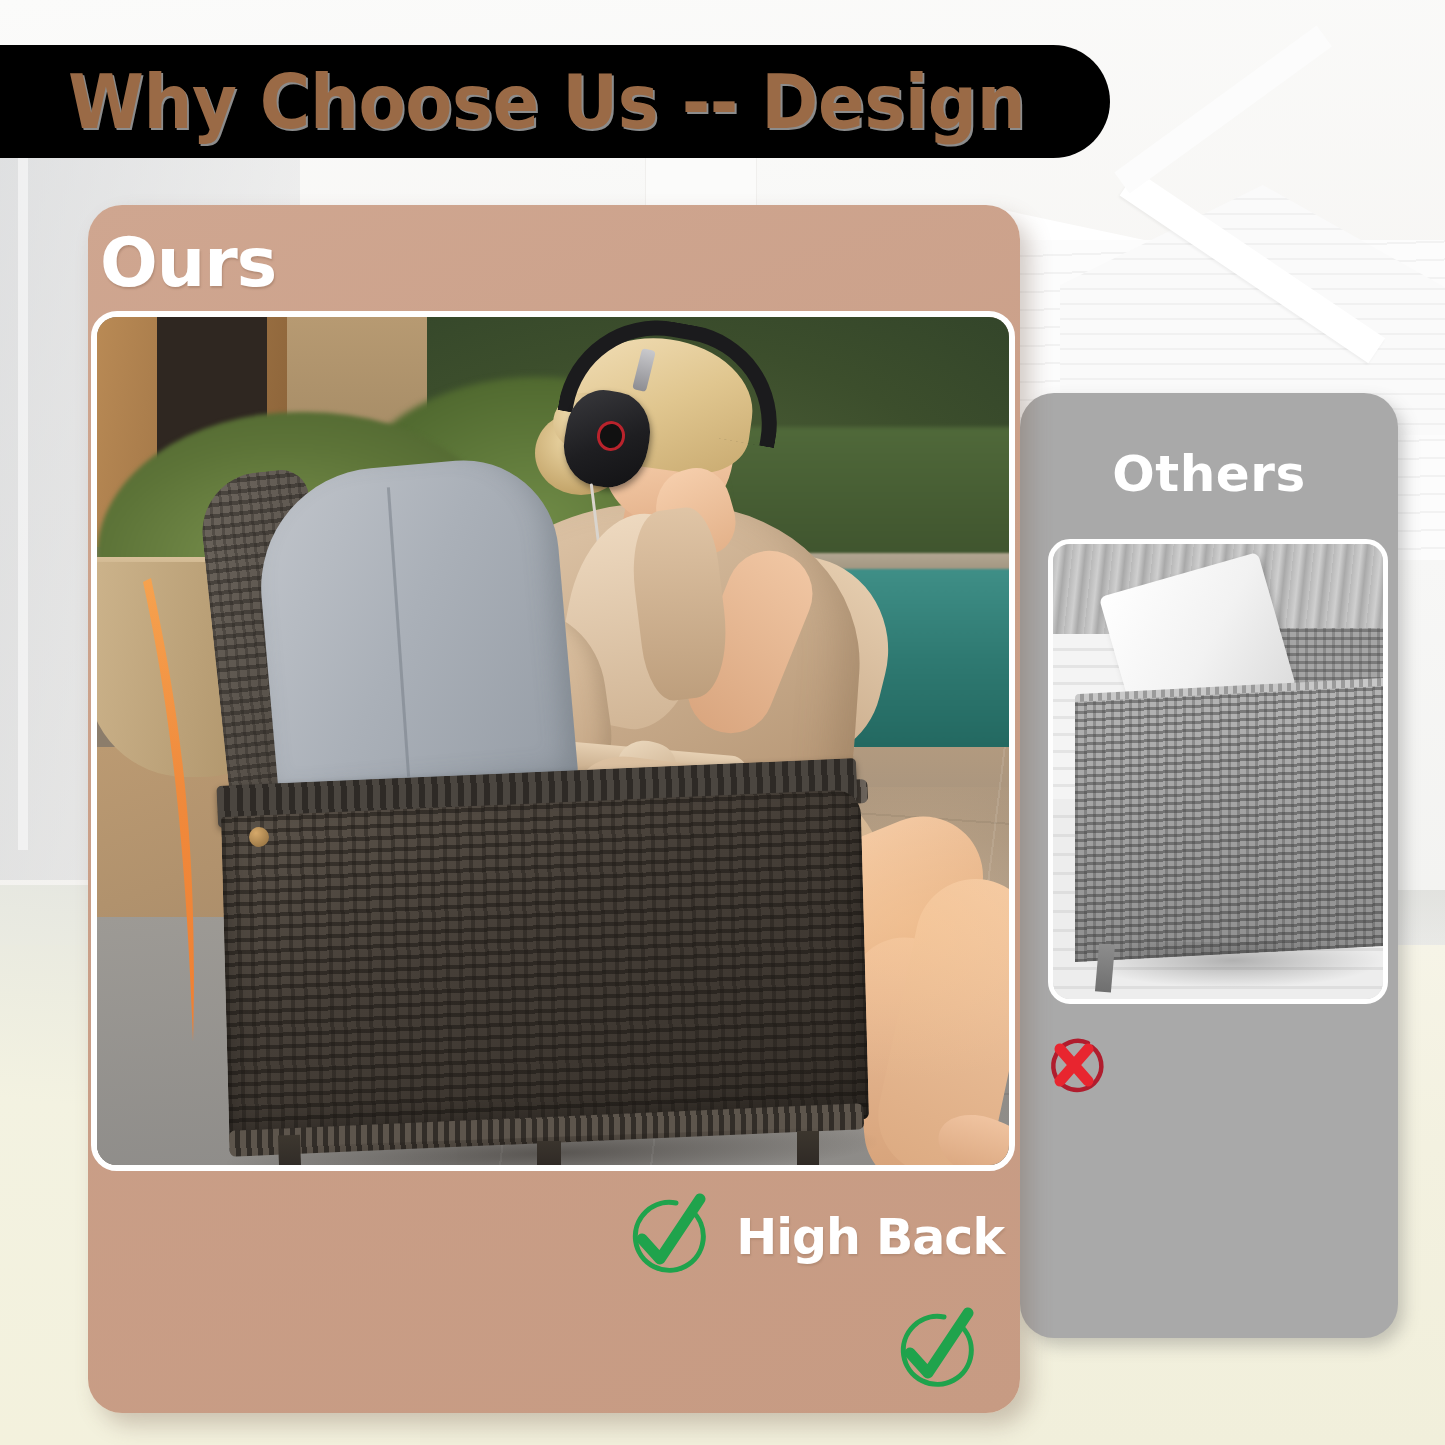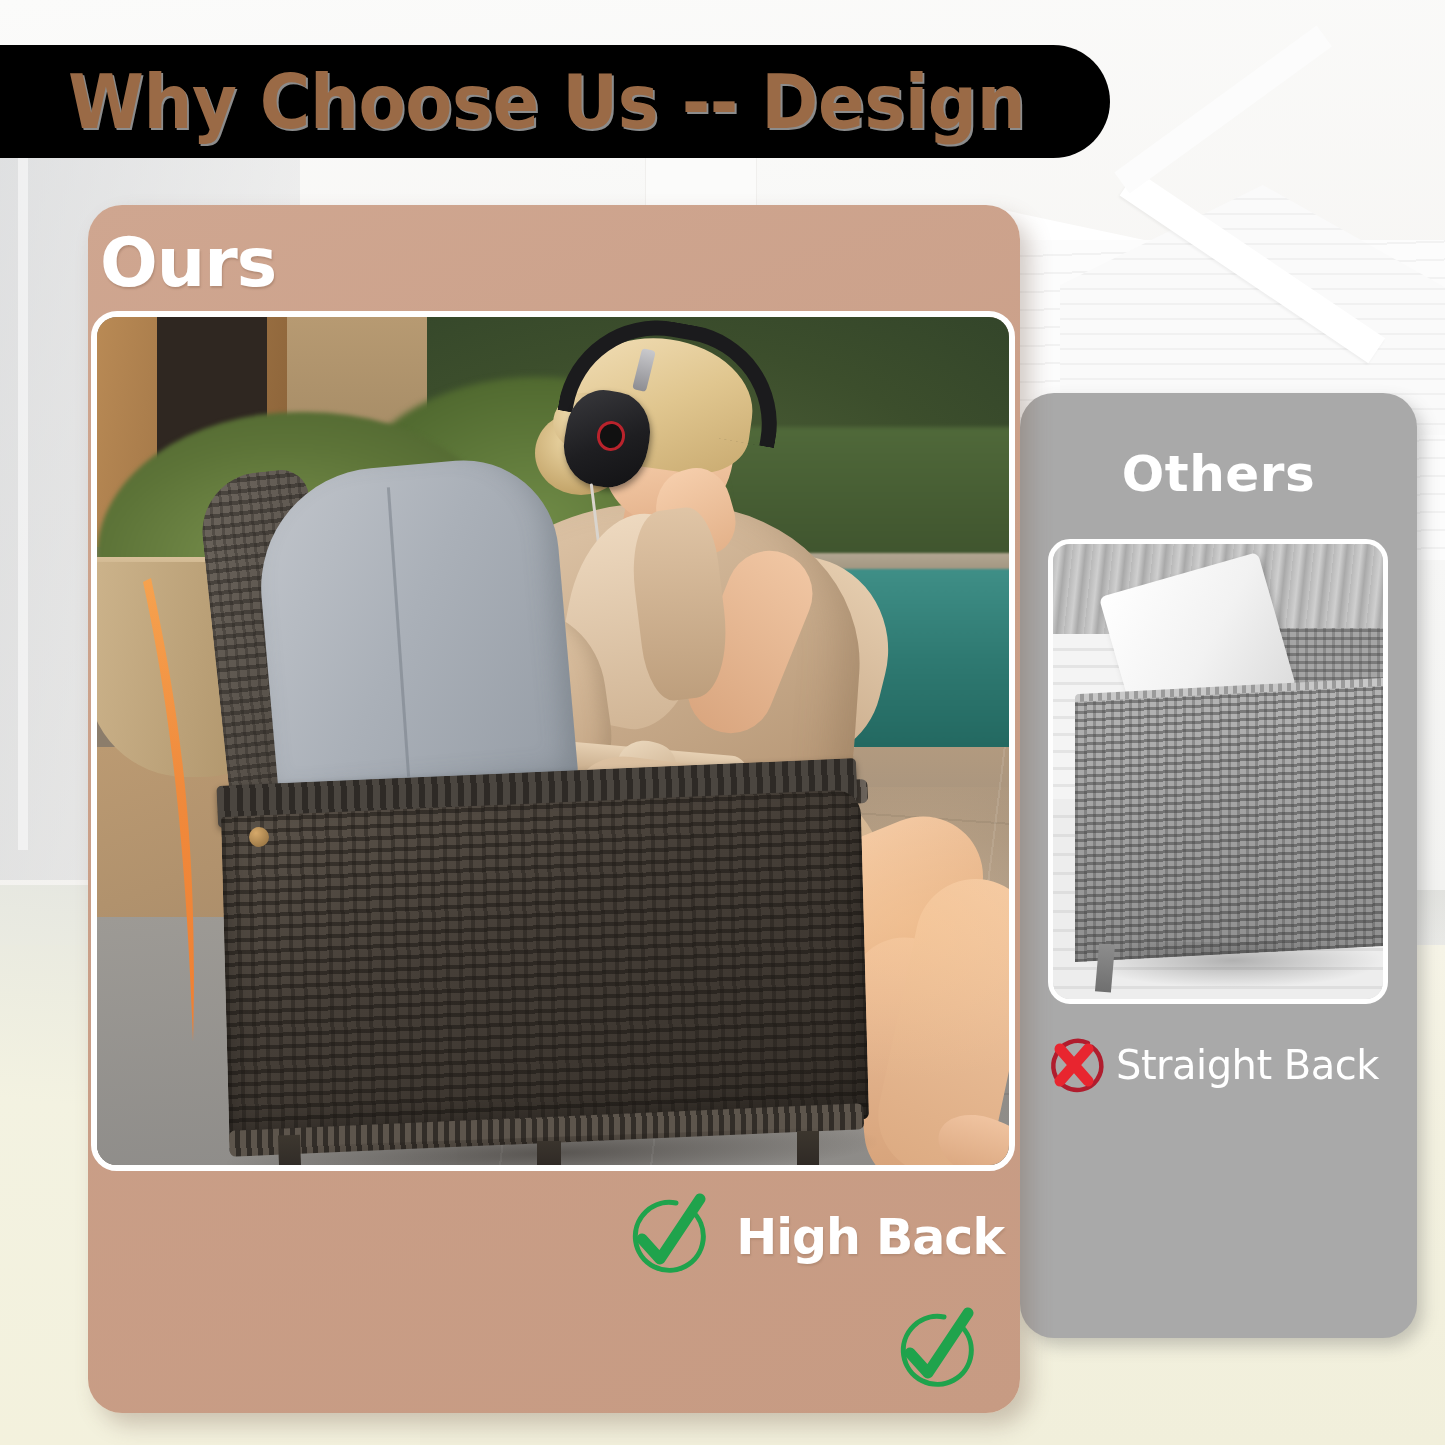--- a/index.html
+++ b/index.html
@@ -60,21 +60,20 @@
     text-shadow:2px 2px 0 rgba(255,255,255,.55);
     font-family:"DejaVu Sans","Liberation Sans",sans-serif;
     transform:scaleX(.93);transform-origin:left center;
   }
 
   
   #others-panel{
     position:absolute;left:1020px;top:393px;width:378px;height:945px;
     background:#a9a9a9;border-radius:34px;z-index:8;
     box-shadow:6px 8px 16px rgba(90,90,90,.30);
-    padding-left:19px;
   }
   #others-title{
     position:absolute;top:52px;left:0;width:100%;text-align:center;
     color:#ffffff;font-size:50px;font-weight:700;letter-spacing:.5px;
     font-family:"DejaVu Sans","Liberation Sans",sans-serif;
   }
   #others-photo-frame{
     position:absolute;left:28px;top:146px;width:330px;height:455px;
     border:5px solid #ffffff;border-radius:22px;overflow:hidden;background:#d8d8d8;
   }
@@ -366,21 +365,20 @@
   <div class="o-bullets">
 
 
     <div class="o-bullet">
       <div class="x-icon">
         <svg width="64" height="64" viewBox="0 0 64 64">
           <path d="M50 14 A24 24 0 1 1 14 22 A24 24 0 0 1 46 10" fill="none" stroke="#b01d2e" stroke-width="4.5" stroke-linecap="round"></path>
           <path d="M18 16 L46 48 M46 16 L18 48" stroke="#e8252f" stroke-width="11" stroke-linecap="round"></path>
         </svg>
       </div>
-      <div class="o-label">Straight Back</div>
     </div>
 
   </div>
 </div>
 
 <div id="ours-panel">
   <div id="ours-title">Ours</div>
 
   <div id="ours-photo-frame">
 

